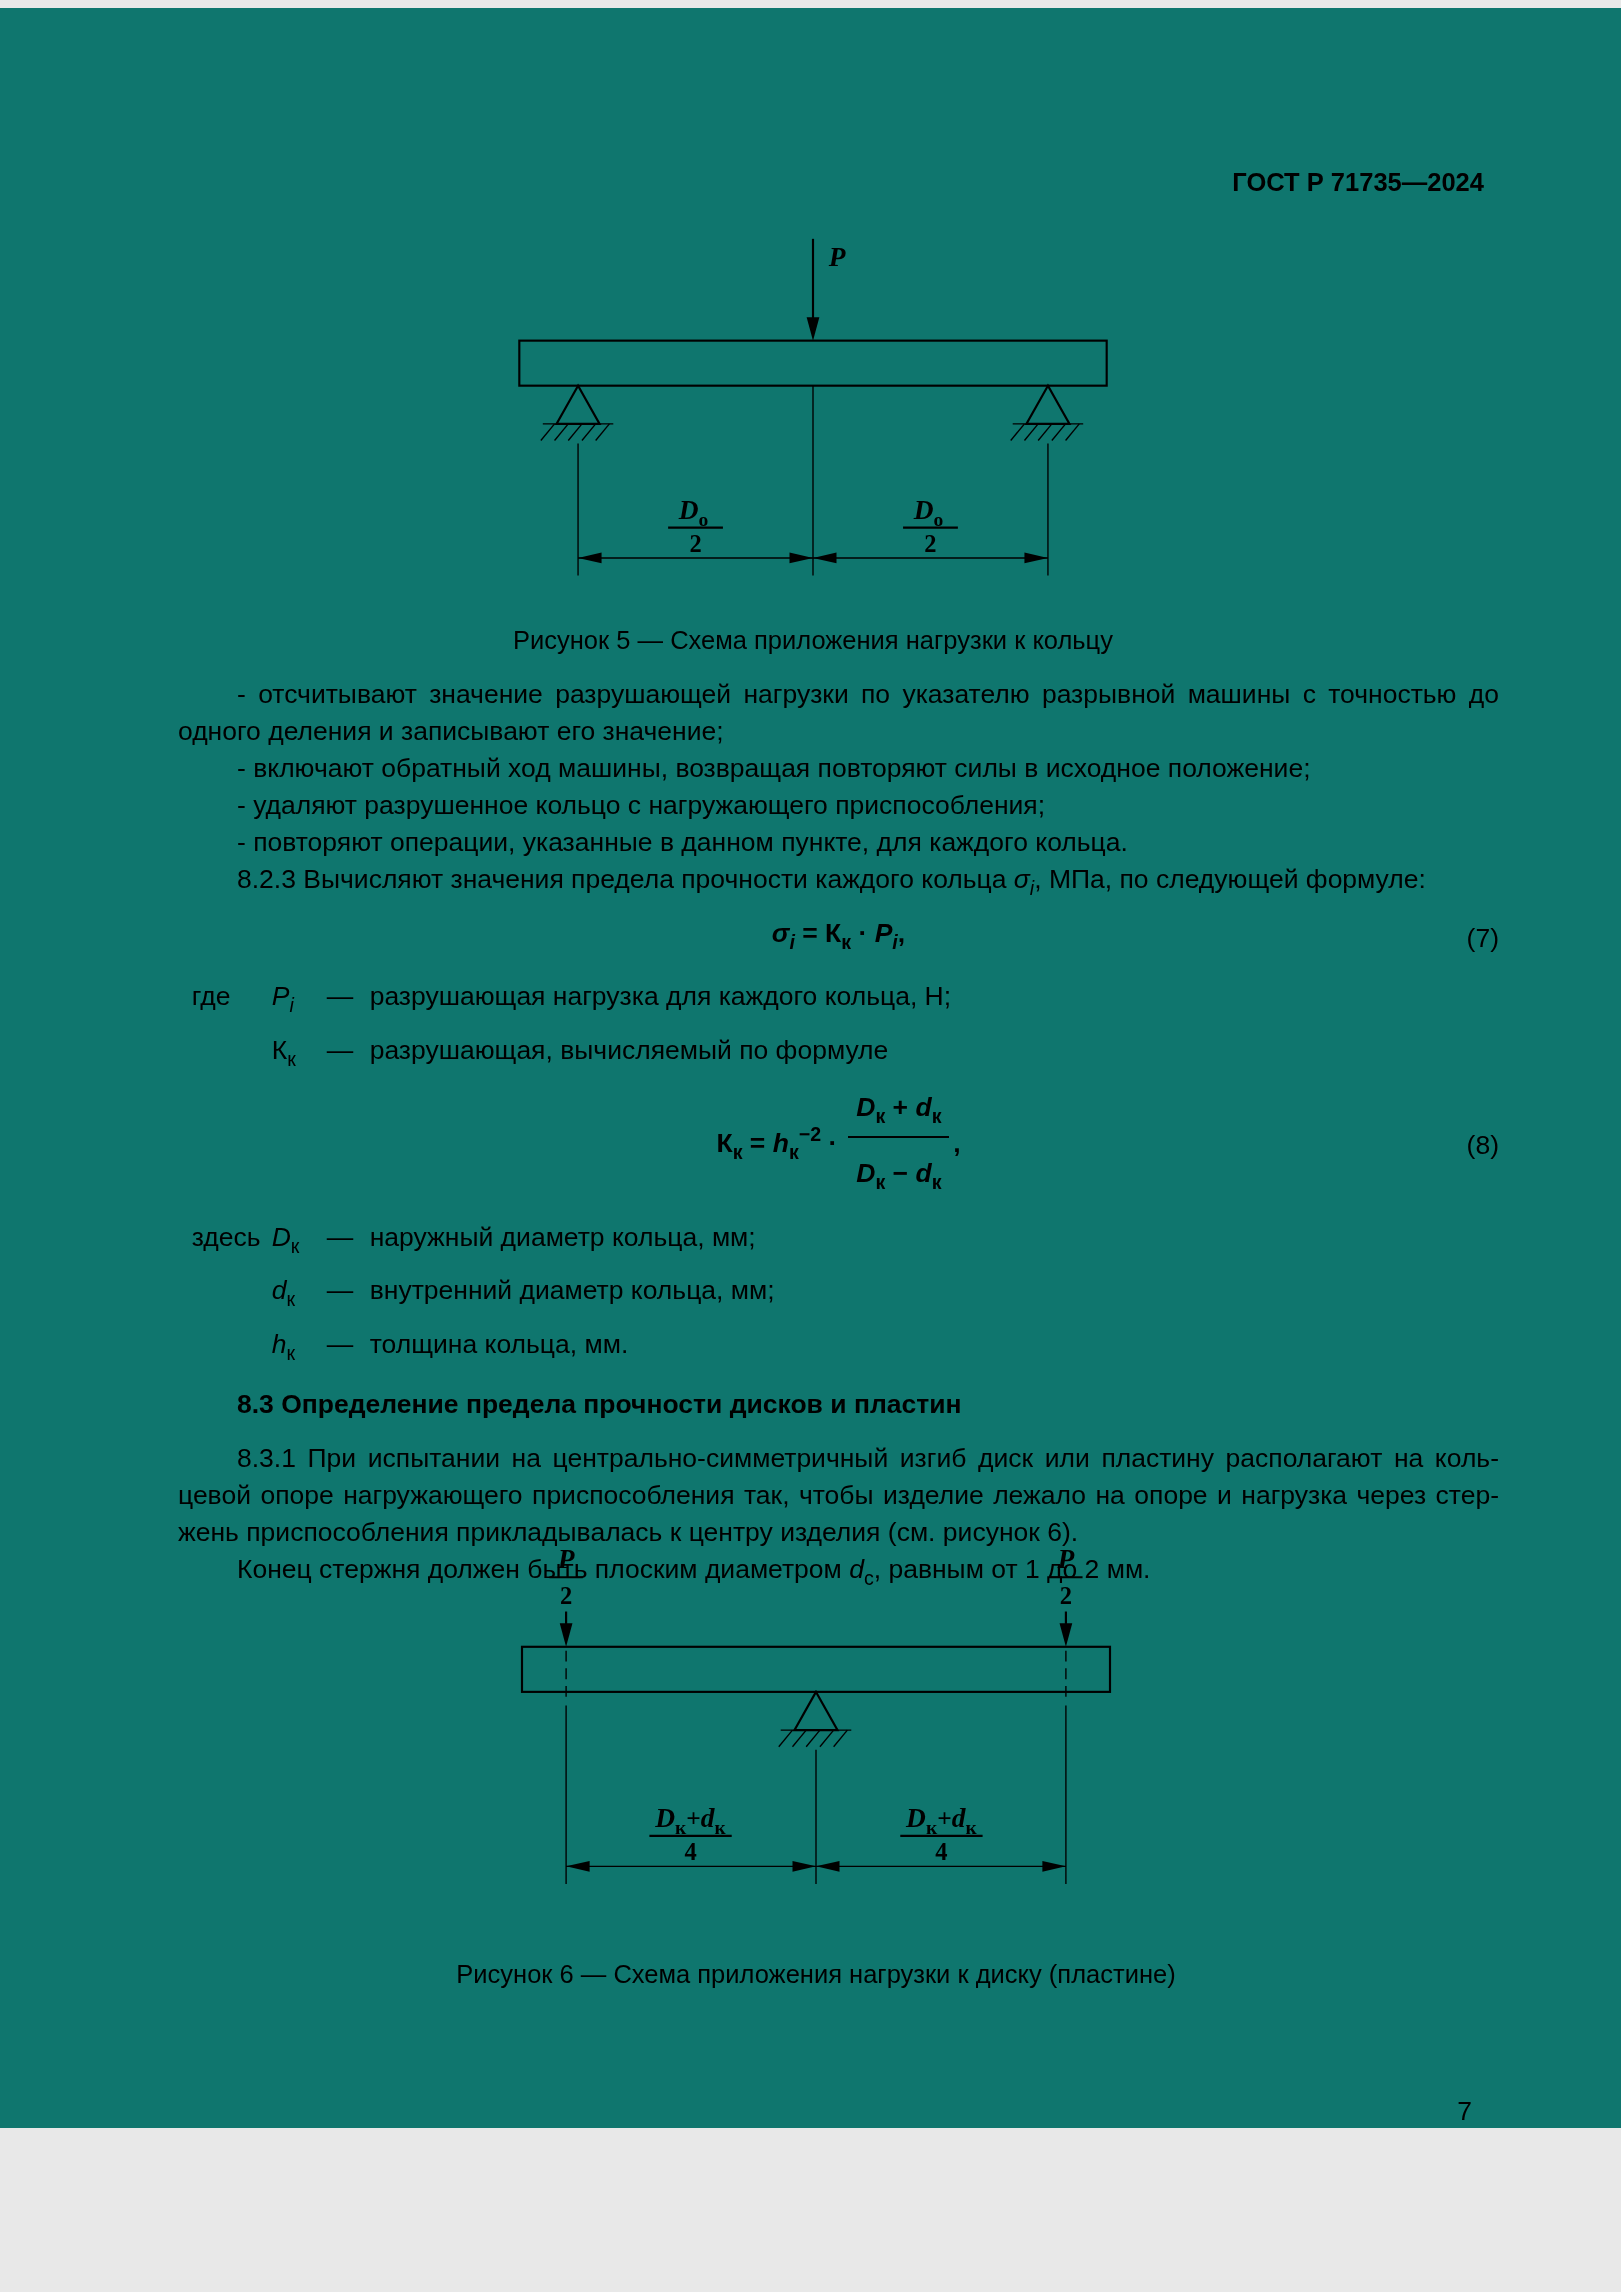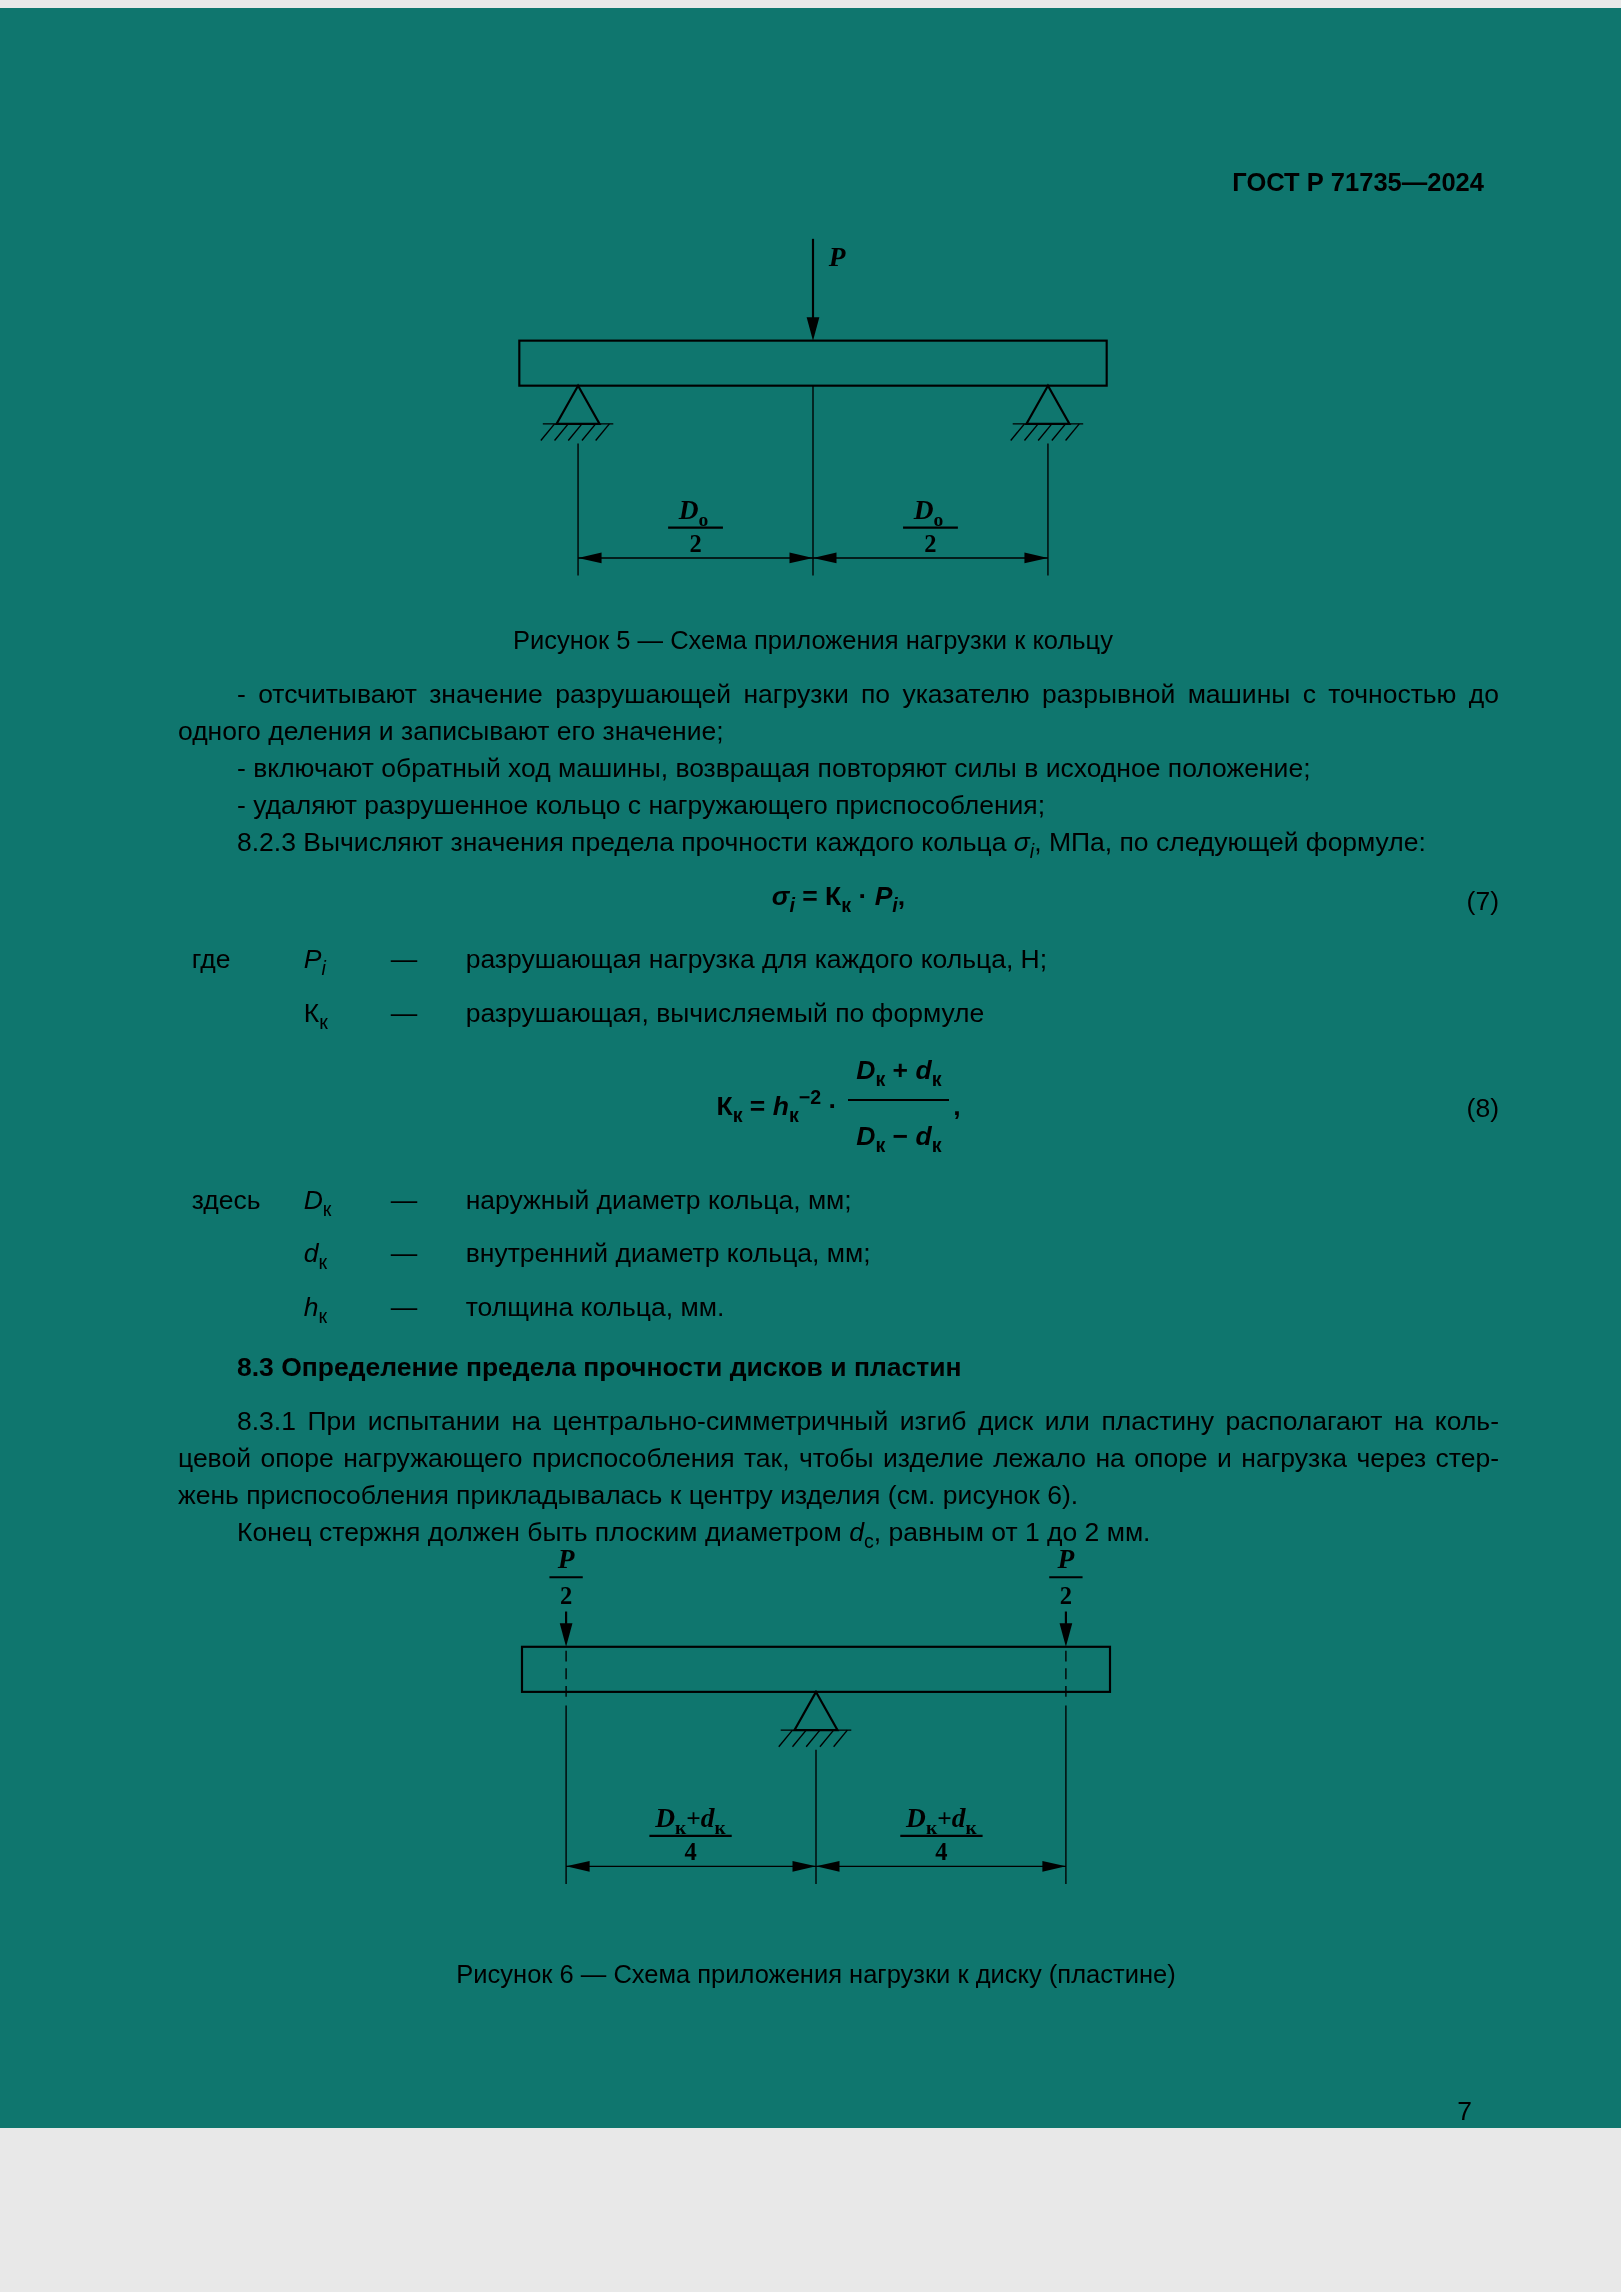--- a/index.html
+++ b/index.html
@@ -50,21 +50,21 @@
   
   .formula-row { position: relative; display: flex; justify-content: center; align-items: center; }
   .f7 { margin: 7.8px 0 17.6px 0; min-height: 37px; }
   .f8 { margin: 13.7px 0 19.6px 0; min-height: 94px; }
   .formula { font-weight: bold; white-space: nowrap; text-align: center; }
   .formula-number { position: absolute; right: 0; top: 50%; transform: translateY(-50%); font-weight: normal; }
   .frac { display: inline-block; vertical-align: middle; text-align: center; margin: 0 3.9px; }
   .frac .num { display: block; border-bottom: 2px solid #000; padding: 0 7.8px 2.9px 7.8px; line-height: 33px; }
   .frac .den { display: block; padding-top: 19px; line-height: 33px; }
   
-  .def-row { display: flex; align-items: baseline; margin: 0 0 7.8px 13.7px; line-height: 37px; text-align: left; gap: 32px; }
+  .def-row { display: flex; align-items: baseline; margin: 0 0 7.8px 13.7px; line-height: 37px; text-align: left; }
   .def-prefix { width: 80px; flex: none; }
   .def-term { width: 55px; flex: none; }
   .def-dash { width: 43px; flex: none; }
   .def-desc { flex: 1; }
 </style>
 </head>
 <body>
 
 <div class="page">
 
@@ -124,20 +124,21 @@
         <text class="fden" x="520" y="328" text-anchor="middle">2</text>
       </g>
     </svg>
     <div class="fig-caption">Рисунок 5 — Схема приложения нагрузки к кольцу</div>
   </div>
 
   <div class="content">
     <p class="para">- отсчитывают значение разрушающей нагрузки по указателю разрывной машины с точностью до одного деления и записывают его значение;</p>
     <p class="para">- включают обратный ход машины, возвращая повторяют силы в исходное положение;</p>
     <p class="para">- удаляют разрушенное кольцо с нагружающего приспособления;</p>
+    <p class="para">- повторяют операции, указанные в данном пункте, для каждого кольца.</p>
     <p class="para"><span>8.2.3 Вычисляют значения предела прочности каждого кольца </span><span class="it">σ</span><span class="sb it">i</span><span>, МПа, по следующей формуле:</span></p>
 
     <div class="formula-row f7">
       <span class="formula"><span class="it">σ</span><span class="sb it">i</span><span> = </span><span>К</span><span class="sb">к</span><span> · </span><span class="it">P</span><span class="sb it">i</span><span>,</span></span>
       <span class="formula-number">(7)</span>
     </div>
 
     <div class="def-row">
       <span class="def-prefix">где</span>
       <span class="def-term"><span class="it">P</span><span class="sb it">i</span></span>

